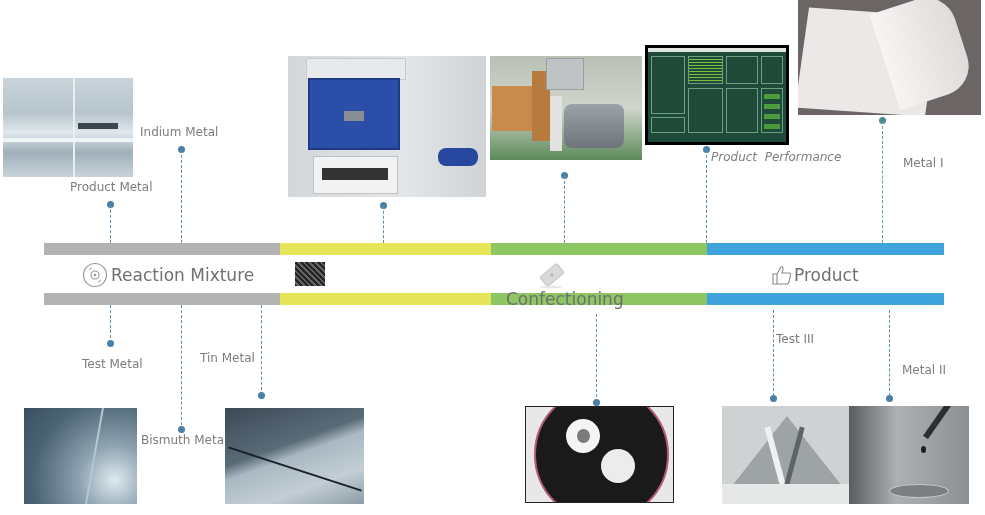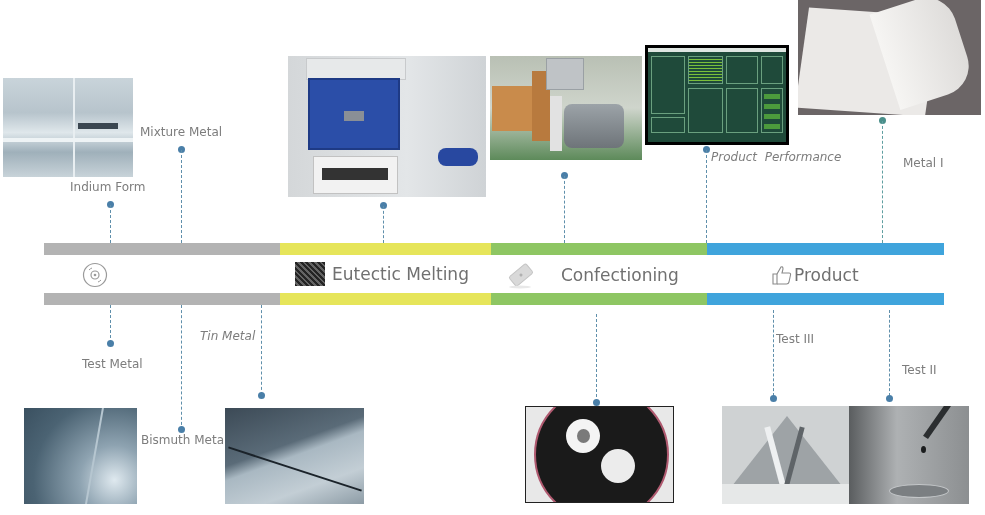--- a/index.html
+++ b/index.html
@@ -30,28 +30,28 @@
 <div class="stage" style="left:82px;top:262px;">
   <span style="display:inline-block;width:26px;height:26px;margin-right:3px;">
     <svg width="26" height="26" viewBox="0 0 26 26">
         <circle cx="13" cy="13" r="11.5" fill="none" stroke="#9a9a9a" stroke-width="1.2"></circle>
         <circle cx="13" cy="13" r="4" fill="none" stroke="#9a9a9a" stroke-width="1.2"></circle>
         <circle cx="13" cy="13" r="1.3" fill="#9a9a9a"></circle>
         <path d="M7 8 A7 7 0 0 1 10 6" fill="none" stroke="#9a9a9a" stroke-width="1"></path>
         <path d="M19 18 A7 7 0 0 1 16 20" fill="none" stroke="#9a9a9a" stroke-width="1"></path>
       </svg>
   </span>
+  <span>Reaction Mixture</span>
 </div>
 
 <div class="stage" style="left:295px;top:262px;">
   <span style="display:inline-block;width:30px;height:24px;margin-right:7px;background:repeating-linear-gradient(45deg,#444 0 2px,#bbb 2px 4px),#888;background-blend-mode:multiply;"></span>
-  <span>Eutectic Melting</span>
 </div>
 
-<div class="stage" style="left:506px;top:261px;">
+<div class="stage" style="left:506px;top:261px;flex-direction:column;">
   <span style="display:inline-block;width:30px;height:28px;margin-right:25px;">
     <svg width="30" height="28" viewBox="0 0 30 28">
         <g transform="rotate(-40 15 14)">
           <rect x="4" y="8" width="22" height="12" rx="2" fill="#d9d9d9" stroke="#c4c4c4"></rect>
           <circle cx="15" cy="14" r="1.5" fill="#b0b0b0"></circle>
         </g>
         <ellipse cx="14" cy="26" rx="11" ry="1.5" fill="#e8e8e8"></ellipse>
       </svg>
   </span>
   <span>Confectioning</span>
@@ -96,31 +96,31 @@
 
 <div class="vline" style="left:596px;top:314px;height:88px;"></div>
 <div class="dot" style="left:593px;top:399px;"></div>
 
 <div class="vline" style="left:773px;top:310px;height:86px;"></div>
 <div class="dot" style="left:770px;top:395px;"></div>
 
 <div class="vline" style="left:889px;top:310px;height:86px;"></div>
 <div class="dot" style="left:886px;top:395px;"></div>
 
-<div class="lbl" style="left:140px;top:124px;">Mixture Metal</div>
-<div class="lbl" style="left:70px;top:179px;">Indium Form</div>
+<div class="lbl" style="left:140px;top:124px;">Indium Metal</div>
+<div class="lbl" style="left:70px;top:179px;">Product Metal</div>
 <div class="lbl" style="left:711px;top:149px;line-height:16px;font-style:italic;">
   <div style="white-space:pre;">Product  Performance</div>
 </div>
 <div class="lbl" style="left:903px;top:155px;">Metal I</div>
 <div class="lbl" style="left:82px;top:356px;">Test Metal</div>
-<div class="lbl" style="left:200px;top:328px;font-style:italic;">Tin Metal</div>
+<div class="lbl" style="left:200px;top:350px;">Tin Metal</div>
 <div class="lbl" style="left:141px;top:432px;">Bismuth Metal</div>
 <div class="lbl" style="left:776px;top:331px;">Test III</div>
-<div class="lbl" style="left:902px;top:362px;">Test II</div>
+<div class="lbl" style="left:902px;top:362px;">Metal II</div>
 
 <div class="photo" style="left:3px;top:78px;width:130px;height:99px;background:linear-gradient(180deg,#c9d4da 0%,#b7c4cc 35%,#dfe7eb 55%,#9fb0ba 75%,#c8d3d9 100%);">
   <div style="position:absolute;left:70px;top:0;width:2px;height:99px;background:#e8eef1;"></div>
   <div style="position:absolute;left:75px;top:45px;width:40px;height:6px;background:#3a4650;"></div>
   <div style="position:absolute;left:0;top:60px;width:130px;height:4px;background:#eef3f5;"></div>
 </div>
 
 <div class="photo" style="left:288px;top:56px;width:198px;height:141px;background:linear-gradient(90deg,#d4d7d9,#e3e6e8 60%,#cfd3d6);">
   <div style="position:absolute;left:18px;top:2px;width:100px;height:22px;background:#e7e9ea;border:1px solid #c8cacc;"></div>
   <div style="position:absolute;left:20px;top:22px;width:92px;height:72px;background:#2b4ea8;border:2px solid #1e3a85;"></div>

